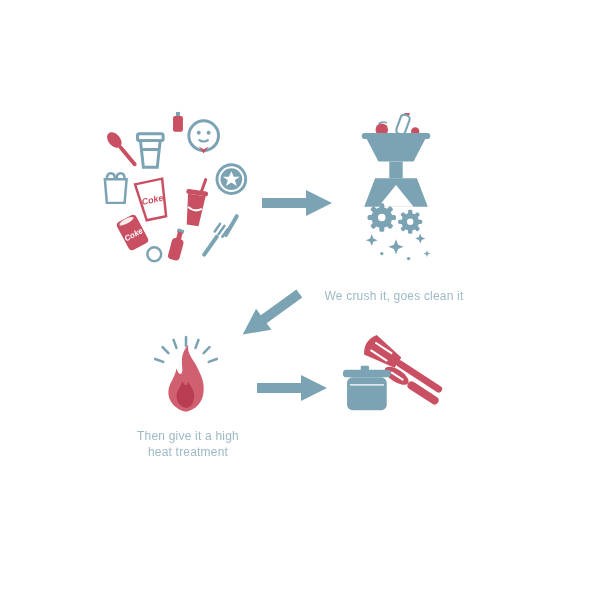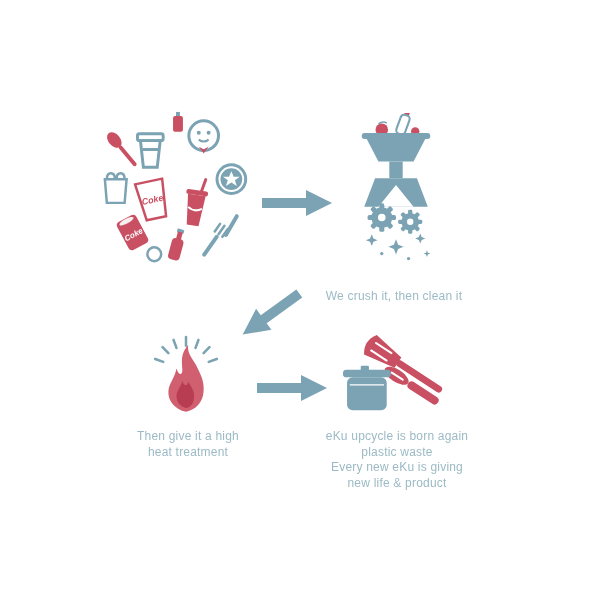--- a/index.html
+++ b/index.html
@@ -158,21 +158,21 @@
     <g fill="#7ba3b3">
       <path d="M26,145 L28,150 L33,152 L28,154 L26,159 L24,154 L19,152 L24,150 Z"></path>
       <path d="M55,151 L57.5,157.5 L64,160 L57.5,162.5 L55,169 L52.5,162.5 L46,160 L52.5,157.5 Z"></path>
       <path d="M84,144 L85.7,148.3 L90,150 L85.7,151.7 L84,156 L82.3,151.7 L78,150 L82.3,148.3 Z"></path>
       <path d="M92,164 L93.1,166.9 L96,168 L93.1,169.1 L92,172 L90.9,169.1 L88,168 L90.9,166.9 Z"></path>
       <circle cx="38" cy="168" r="2"></circle>
       <circle cx="70" cy="174" r="2"></circle>
     </g>
   </svg>
 
-  <div class="abs caption" style="left:294px;top:289px;width:200px">We crush it, then clean it</div>
+  <div class="abs caption" style="left:294px;top:289px;width:200px">We crush it, goes clean it</div>
 
   <svg class="abs" style="left:231px;top:297px;transform:rotate(144deg);transform-origin:50% 50%" width="80" height="34" viewBox="0 0 70 34">
     <polygon points="0,12 44,12 44,4 70,17 44,30 44,22 0,22" fill="#7ba3b3"></polygon>
   </svg>
 
   <svg class="abs" style="left:142px;top:334px" width="88" height="88" viewBox="0 0 120 120">
     <g stroke="#7ba3b3" stroke-width="3.5" stroke-linecap="round">
       <line x1="60" y1="4" x2="60" y2="16"></line>
       <line x1="43" y1="8" x2="47" y2="19"></line>
       <line x1="77" y1="8" x2="73" y2="19"></line>
@@ -213,18 +213,14 @@
     </g>
 
     <g>
       <rect x="42" y="52" width="12" height="8" rx="2" fill="#7ba3b3"></rect>
       <rect x="16" y="58" width="70" height="11" rx="5" fill="#7ba3b3"></rect>
       <rect x="22" y="69" width="58" height="48" rx="8" fill="#7ba3b3"></rect>
       <line x1="26" y1="80" x2="76" y2="80" stroke="#fff" stroke-width="2"></line>
     </g>
   </svg>
 
-  <div class="abs caption" style="left:297px;top:429px;width:200px">eKu upcycle is born again
-plastic waste
-Every new eKu is giving
-new life &amp; product</div>
 
 </div>
 
 </body></html>

